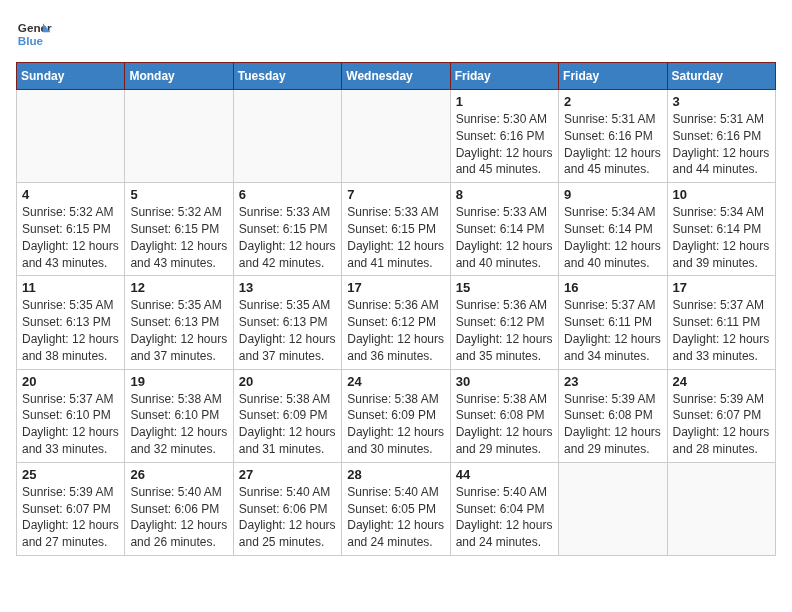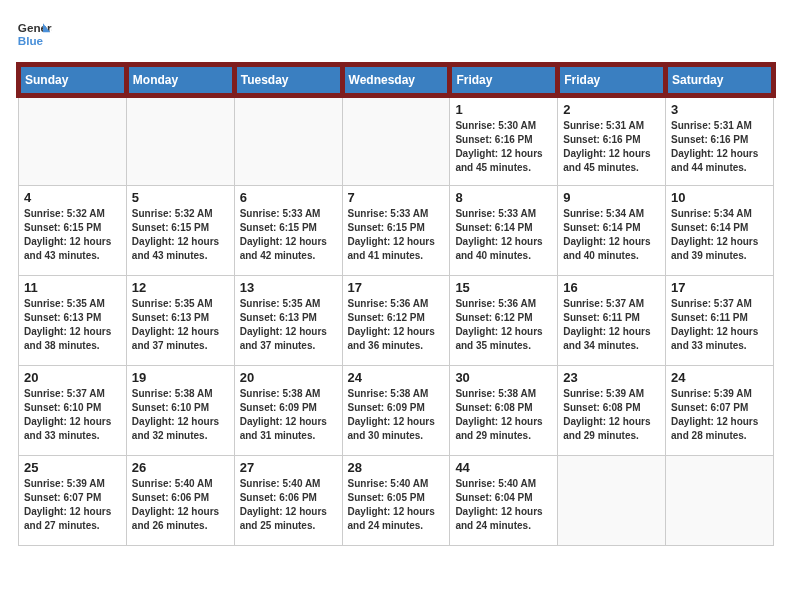--- a/index.html
+++ b/index.html
@@ -42,45 +42,44 @@
       border-collapse: collapse;
       table-layout: fixed;
     }
     th {
       background-color: #3a7fc1;
       color: #fff;
       font-size: 12px;
       font-weight: bold;
       padding: 6px 4px;
       text-align: left;
-      border: 5px solid #7f1d1d;
+      border: 1px solid #7f1d1d;
     }
     td {
       border: 1px solid #ccc;
       vertical-align: top;
       padding: 4px 5px;
       font-size: 10.5px;
       color: #333;
       height: 90px;
       background: #fff;
     }
     td.empty {
       background: #f9f9f9;
     }
     .day-num {
       font-size: 13px;
       font-weight: bold;
       margin-bottom: 2px;
       color: #222;
     }
     .cell-info {
-      font-size: 10px;
+      font-size: 12px;
       line-height: 1.4;
       color: #333;
-      font-weight: bold;
     }
   </style>
 </head>
 <body>
 
 <div class="header">
   <div class="logo">
     <svg class="logo-icon" viewBox="0 0 40 40" xmlns="http://www.w3.org/2000/svg">
       <text x="2" y="18" font-size="13" font-weight="bold" fill="#333">General</text>
       <text x="2" y="32" font-size="13" font-weight="bold" fill="#4a90d9">Blue</text>

